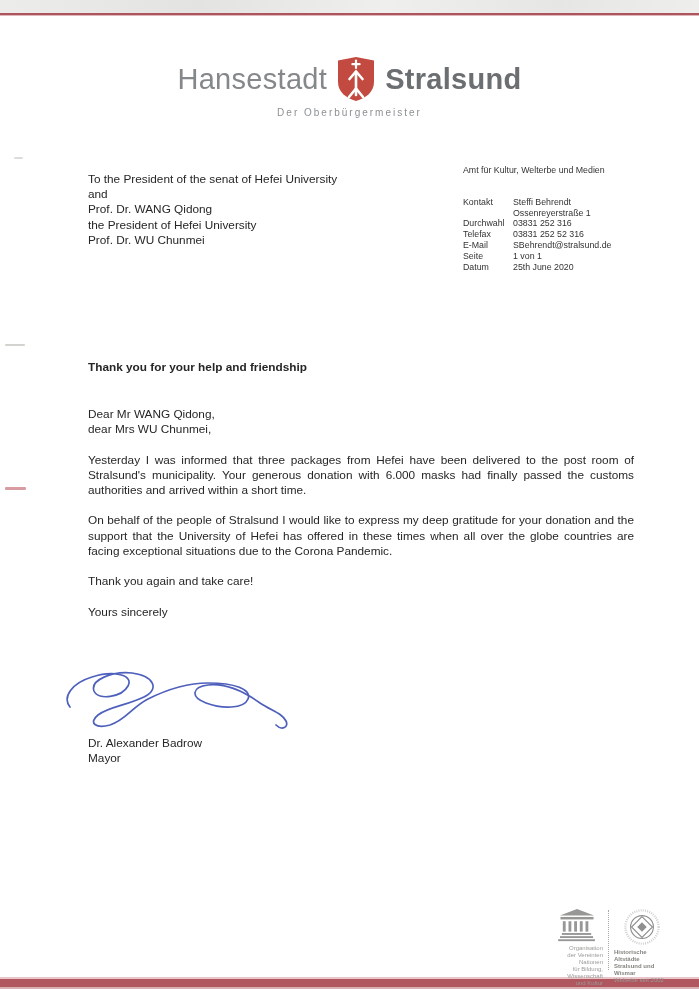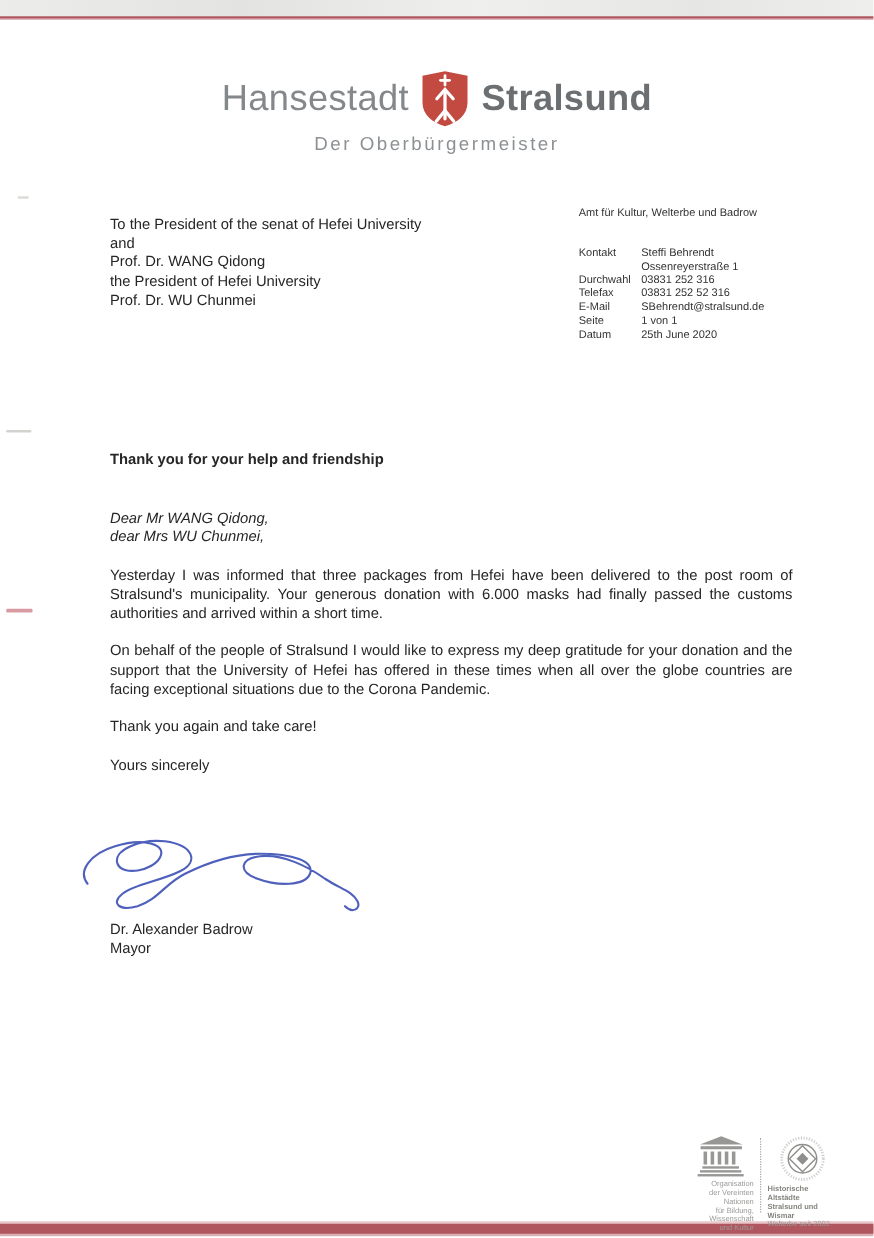--- a/index.html
+++ b/index.html
@@ -22,37 +22,37 @@
   .fold-1 { left:14px; top:157px; width:9px;  height:2px; background:#dcdcd8; }
   .fold-2 { left:5px;  top:344px; width:20px; height:2px; background:#d2d2ce; }
   .fold-3 { left:5px;  top:487px; width:21px; height:3px; background:#d99ba2; }
 
   
   .letterhead { position:absolute; top:56px; left:0; width:100%; text-align:center; }
   .brand-row { display:flex; align-items:center; justify-content:center; gap:9px; }
   .brand-city { font-size:29px; color:#85888b; font-weight:400; letter-spacing:0.3px; }
   .brand-name { font-size:29px; color:#6c6f72; font-weight:700; letter-spacing:0.3px; }
   .coat-svg { width:40px; height:46px; display:block; }
-  .brand-subtitle { margin-top:5px; font-size:15px; color:#8d9093; letter-spacing:2px; }
+  .brand-subtitle { margin-top:5px; font-size:10px; color:#8d9093; letter-spacing:2px; }
 
   
   .recipient { position:absolute; left:88px; top:172px; font-size:11.8px; line-height:15.2px; }
 
   
   .info-block { position:absolute; left:463px; top:165px; font-size:8.8px; line-height:10.8px; color:#333; }
   .info-rows { margin-top:21px; }
   .info-row { display:flex; }
   .info-label { width:50px; flex:0 0 50px; }
 
   
   .subject { position:absolute; left:88px; top:360px; font-size:11.8px; font-weight:700; }
   .body-text { position:absolute; left:88px; top:407px; width:546px; font-size:11.8px; line-height:15.3px; }
   .body-text p { margin:0 0 15px 0; }
   .body-text p.justify { text-align:justify; }
-  .salutation div { display:block;font-style:italic; }
+  .salutation div { display:block; }
   .salutation { margin-bottom:15px; }
 
   
   .signature-svg { position:absolute; left:56px; top:659px; width:235px; height:72px; }
   .signer { position:absolute; left:88px; top:704px; font-size:11.8px; line-height:15.2px;margin-top:32px; }
 
   
   .footer-logos { position:absolute; left:551px; top:908px; display:flex; align-items:flex-start; }
   .footer-col { display:flex; flex-direction:column; align-items:center; }
   .footer-divider { border-left:1px dotted #a8a8a6; height:60px; margin:2px 5px 0 5px; }
@@ -95,21 +95,21 @@
 
   <div class="recipient">
     <div>To the President of the senat of Hefei University</div>
     <div>and</div>
     <div>Prof. Dr. WANG Qidong</div>
     <div>the President of Hefei University</div>
     <div>Prof. Dr. WU Chunmei</div>
   </div>
 
   <div class="info-block">
-    <div>Amt für Kultur, Welterbe und Badrow</div>
+    <div>Amt für Kultur, Welterbe und Medien</div>
     <div class="info-rows">
       <div class="info-row">
         <span class="info-label">Kontakt</span>
         <span class="info-value">Steffi Behrendt</span>
       </div>
       <div class="info-row">
         <span class="info-label"></span>
         <span class="info-value">Ossenreyerstraße 1</span>
       </div>
       <div class="info-row">

